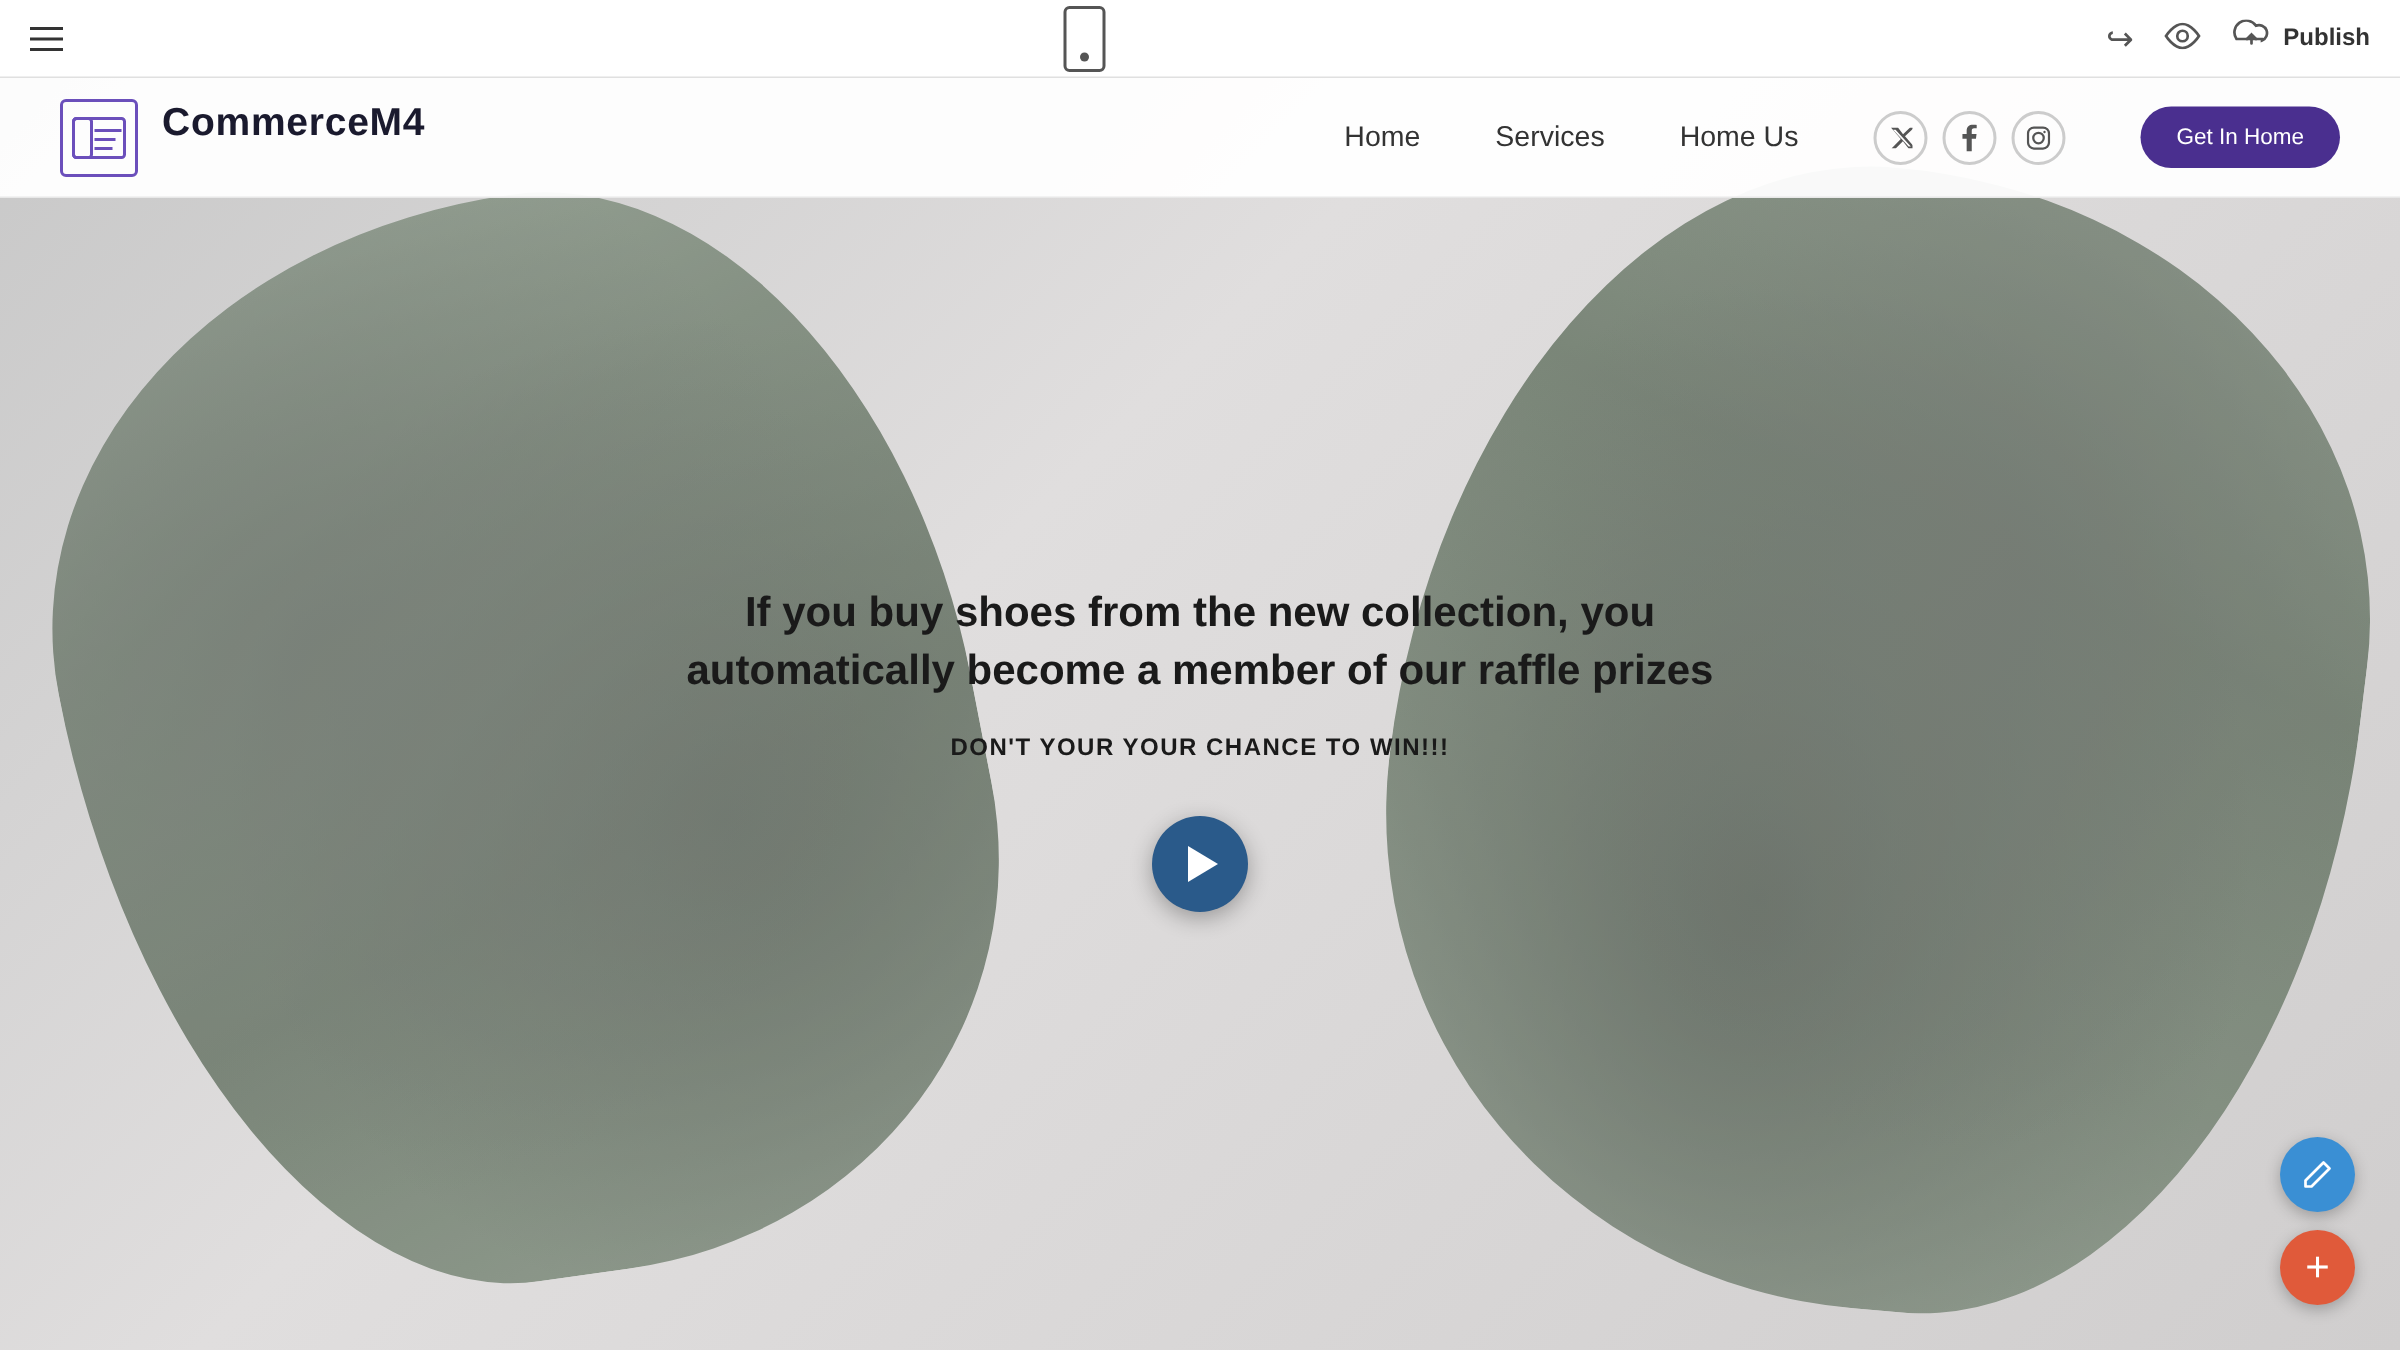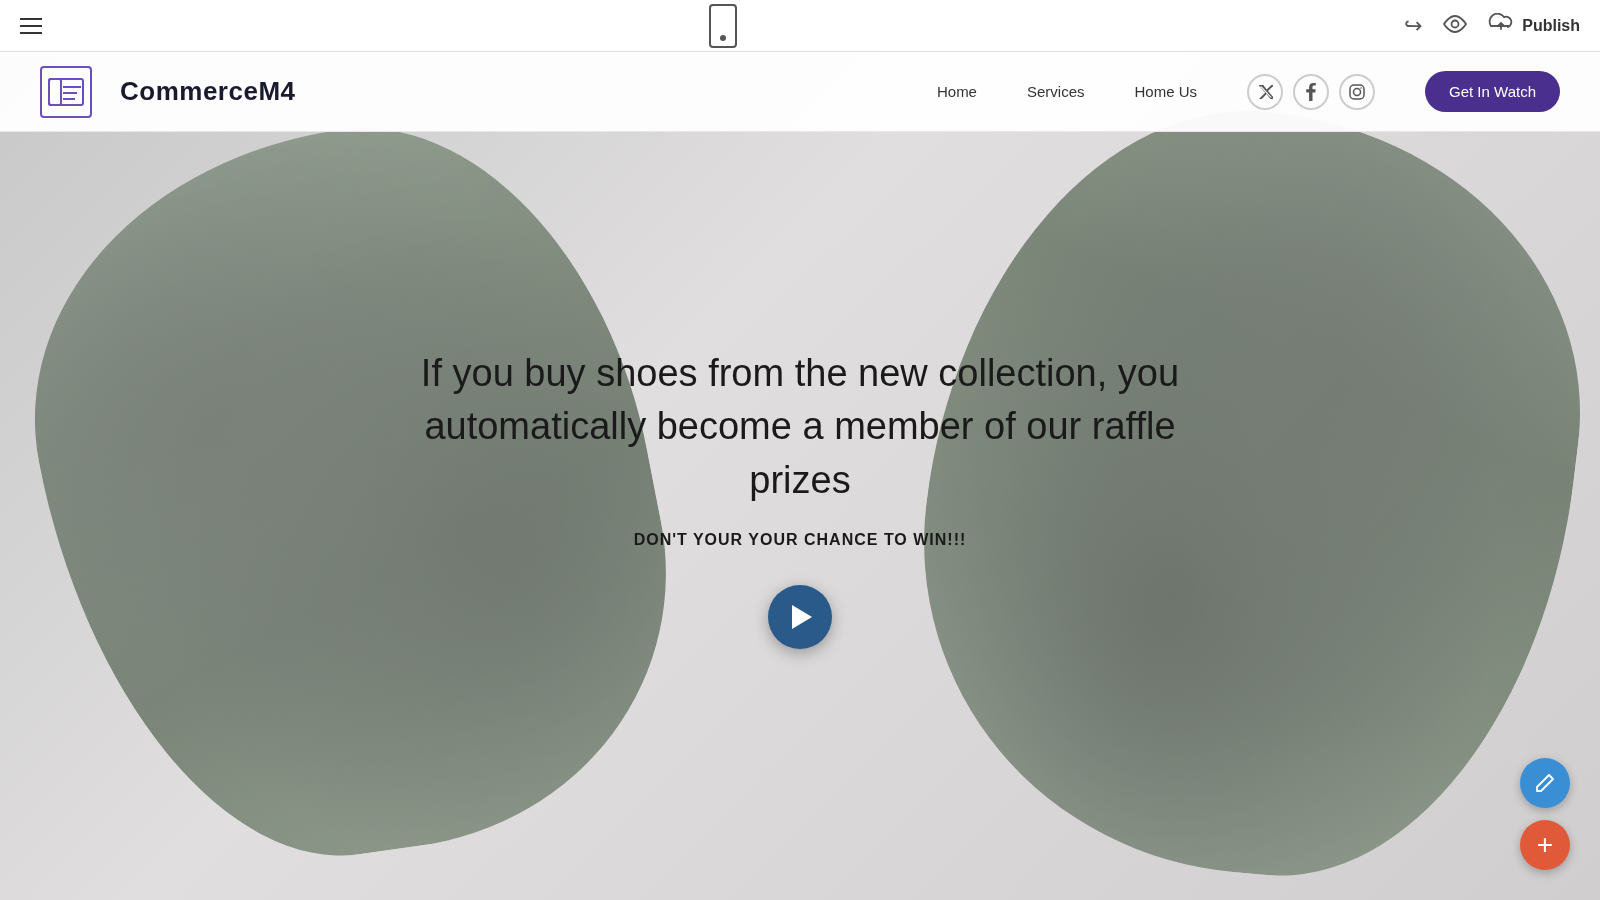--- a/index.html
+++ b/index.html
@@ -131,22 +131,22 @@
       display: flex;
       align-items: center;
       justify-content: space-between;
       padding: 0 40px;
       z-index: 10;
       border-bottom: 1px solid #e8e8e8;
     }
 
     .logo-area {
       display: flex;
-      align-items: center;
-      gap: 28px;
+      align-items: flex-start;
+      gap: 16px;
     }
 
     .logo-icon {
       width: 52px;
       height: 52px;
       border: 2px solid #6b4fbb;
       border-radius: 4px;
       display: flex;
       align-items: center;
       justify-content: center;
@@ -171,21 +171,21 @@
       gap: 50px;
     }
 
     .nav-links {
       display: flex;
       gap: 50px;
       align-items: center;
     }
 
     .nav-link {
-      font-size: 15px;
+      font-size: 19px;
       color: #333;
       text-decoration: none;
       cursor: pointer;
     }
 
     .social-icons {
       display: flex;
       align-items: center;
       gap: 10px;
     }
@@ -273,22 +273,22 @@
 
     .hero-content {
       position: relative;
       z-index: 5;
       text-align: center;
       max-width: 760px;
       margin-top: 60px;
     }
 
     .hero-headline {
-      font-size: 38px;
-      font-weight: 400;
+      font-size: 28px;
+      font-weight: 700;
       color: #1a1a1a;
       line-height: 1.4;
       margin-bottom: 24px;
     }
 
     .hero-subheadline {
       font-size: 16px;
       font-weight: 700;
       color: #1a1a1a;
       letter-spacing: 1px;
@@ -450,21 +450,21 @@
           </div>
           <div class="social-circle">
             <svg width="16" height="16" viewBox="0 0 16 16" fill="none" stroke="#555" stroke-width="1.5">
               <rect x="1" y="1" width="14" height="14" rx="4"></rect>
               <circle cx="8" cy="8" r="3.5"></circle>
               <circle cx="12" cy="4" r="0.8" fill="#555" stroke="none"></circle>
             </svg>
           </div>
         </div>
 
-        <button class="get-in-touch-btn">Get In Watch</button>
+        <button class="get-in-touch-btn">Get In Home</button>
       </div>
     </div>
 
     <div class="hero-content">
       <h1 class="hero-headline">If you buy shoes from the new collection, you automatically become a member of our raffle prizes</h1>
       <p class="hero-subheadline">DON'T YOUR YOUR CHANCE TO WIN!!!</p>
 
       <button class="play-button">
         <div class="play-triangle"></div>
       </button>

